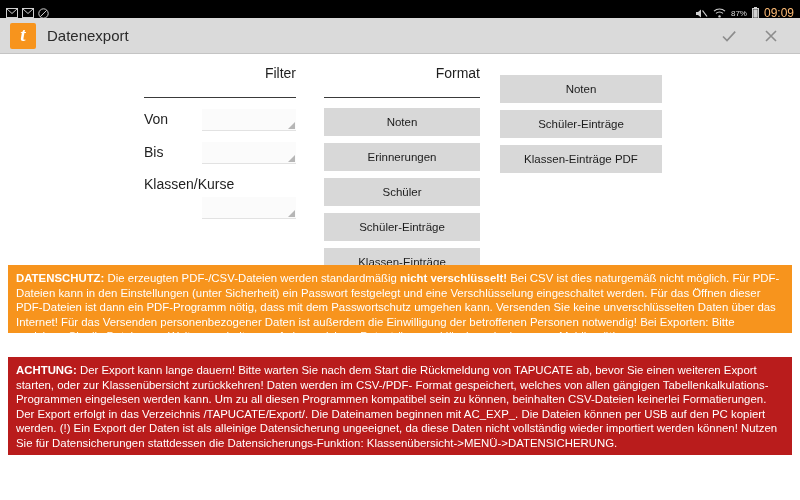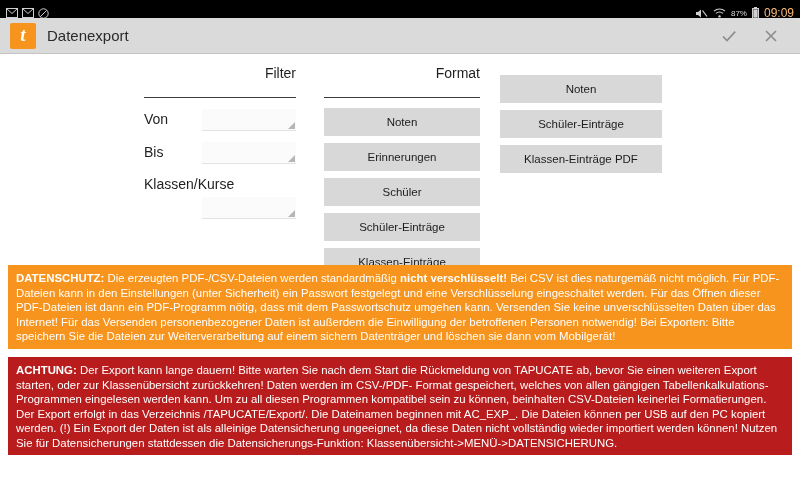--- a/index.html
+++ b/index.html
@@ -101,21 +101,21 @@
   
   .banner {
     position: absolute; left: 8px; width: 784px;
     padding: 6px 8px 7px 8px;
     font-size: 11.4px; line-height: 14.6px;
     color: #ffffff;
     font-family: "Liberation Sans", sans-serif;
     text-align: left;
   }
   .banner b { font-weight: 700; }
-  .banner-privacy { top: 265px; background: #f7941d; height: 84px; }
+  .banner-privacy { top: 265px; background: #f7941d; height: 68px; }
   .banner-notice  { top: 357px; background: #b91c1c; height: 98px; }
 </style>
 </head>
 <body>
 
 <div class="statusbar">
   <div class="sb-left">
     <span class="sb-ico">
       <svg width="12" height="10" viewBox="0 0 12 10">
           <rect x="0.5" y="0.5" width="11" height="9" fill="none" stroke="#cfcfcf"></rect>

